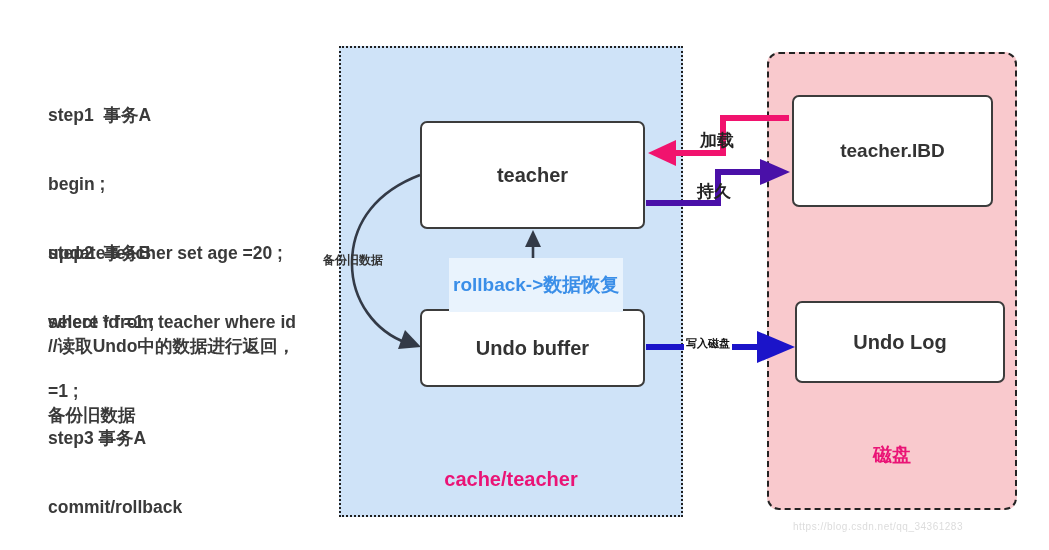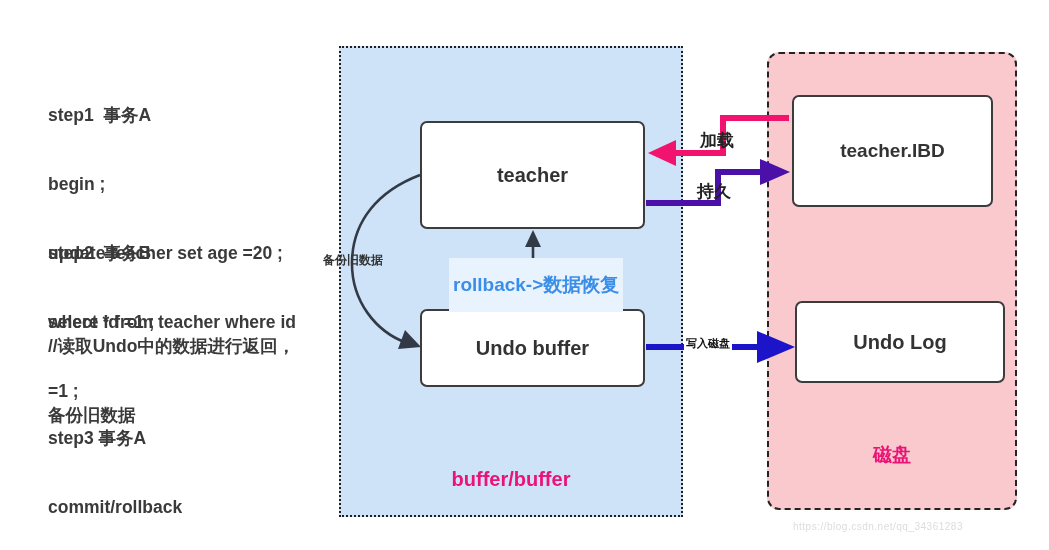--- a/index.html
+++ b/index.html
@@ -73,21 +73,21 @@
   <div class="note-block" id="note-block-3">
     <div>//读取Undo中的数据进行返回，</div>
     <div>备份旧数据</div>
   </div>
   <div class="note-block" id="note-block-4">
     <div>step3 事务A</div>
     <div>commit/rollback</div>
   </div>
 
   <div class="region region-cache">
-    <span class="region-label cache-label">buffer/buffer</span>
+    <span class="region-label cache-label">cache/teacher</span>
   </div>
 
   <div class="region region-disk">
     <span class="region-label disk-label">磁盘</span>
   </div>
 
   <div class="node" id="node-teacher">
     <span>teacher</span>
   </div>
   <div class="node" id="node-undo-buffer">

